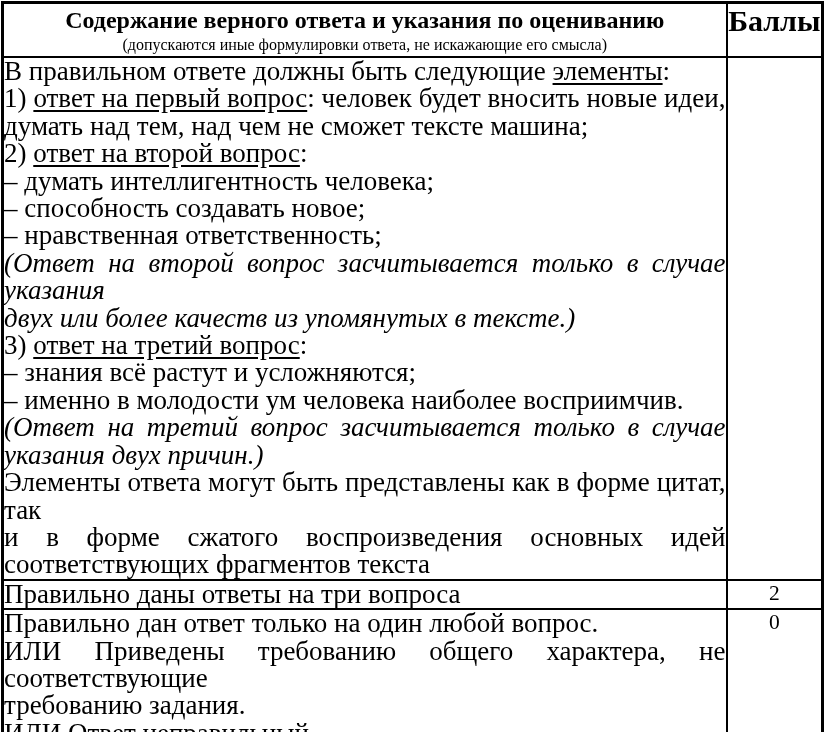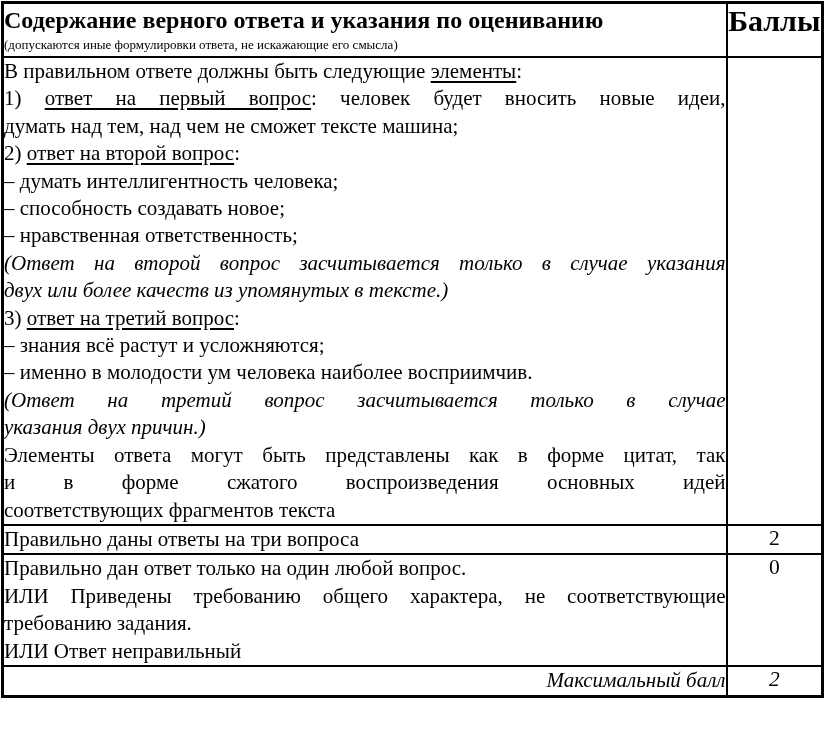--- a/index.html
+++ b/index.html
@@ -5,25 +5,25 @@
   html,body{margin:0;padding:0;background:#ffffff;}
   body{
     width:824px;height:732px;overflow:hidden;color:#000;
     font-family:"Liberation Serif","DejaVu Serif",serif;
   }
   table.tbl{
     border-collapse:collapse;table-layout:fixed;
     width:820px;margin:1px;border:3px solid #000;
   }
   .tbl td{border:2px solid #000;vertical-align:top;padding:0;}
-  .c-head{text-align:left;border-radius:11px;}
+  .c-head{text-align:center;border-radius:11px;}
   .title{font-weight:bold;font-size:24px;line-height:28px;padding-top:2px;}
-  .subtitle{font-size:13px;line-height:22px;}
+  .subtitle{font-size:16px;line-height:22px;}
   .c-pts-head{font-weight:bold;font-size:30px;padding-top:5px;text-align:center;}
-  .c-content{padding:1px 7px 0 9px;font-size:21px;font-family:Liberation Serif, serif;}
+  .c-content{padding:1px 7px 0 9px;font-size:27px;font-family:Liberation Serif, serif;}
   .line{line-height:27.4px;}
   .just{text-align:justify;text-align-last:justify;}
   .ital{font-style:italic;}
   .right{text-align:right;}
   .und{text-decoration:underline;text-underline-offset:3px;}
   .c-pts{text-align:center;font-size:21.5px;padding-top:1px;}
   tr.r-head{height:52px;}
   tr.r-main{height:468px;}
   tr.r-s0{height:20px;}
   tr.r-s1{height:26px;}

